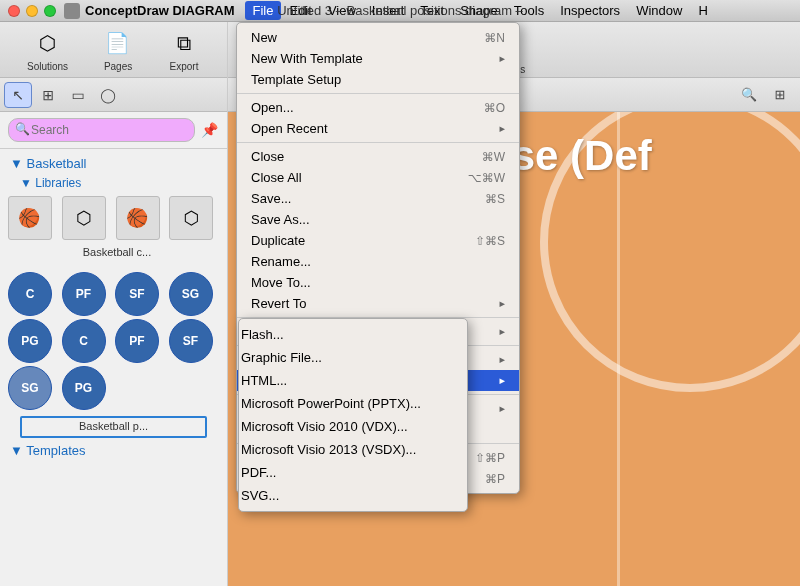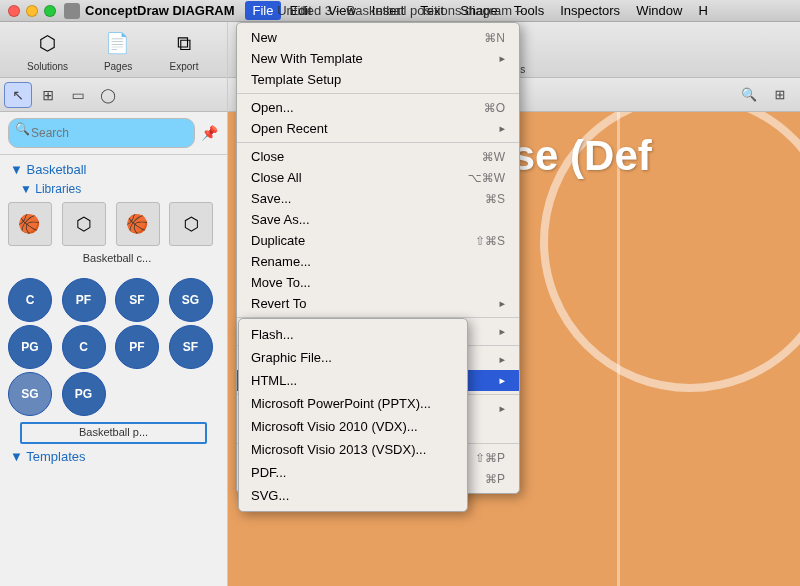--- a/index.html
+++ b/index.html
@@ -135,24 +135,24 @@
     .search-area {
       padding: 6px 8px;
       border-bottom: 1px solid #ccc;
       display: flex;
       align-items: center;
       gap: 5px;
       background: #f0f0f0;
     }
     .search-input {
       flex: 1;
-      height: 30px;
+      height: 24px;
       border-radius: 10px;
       border: 1px solid #bbb;
-      background: #7dd3fc;
+      background: #f0abfc;
       padding: 0 8px 0 22px;
       font-size: 12px;
       color: #555;
       outline: none;
     }
     .search-row { position: relative; flex: 1; }
 
     .pin-icon {
       font-size: 14px;
       color: #888;
@@ -376,21 +376,21 @@
       border: 1px solid #aaa;
       border-radius: 5px;
       box-shadow: 3px 3px 12px rgba(0,0,0,0.35);
       pointer-events: all;
       padding: 4px 0;
       z-index: 300;
     }
     .submenu-row {
       display: flex;
       align-items: center;
-      padding: 4px 12px;
+      padding: 4px 2px;
       cursor: pointer;
       font-size: 13px;
     }
 
     
     .window-title {
       position: absolute;
       left: 50%;
       transform: translateX(-50%);
       font-size: 13px;

